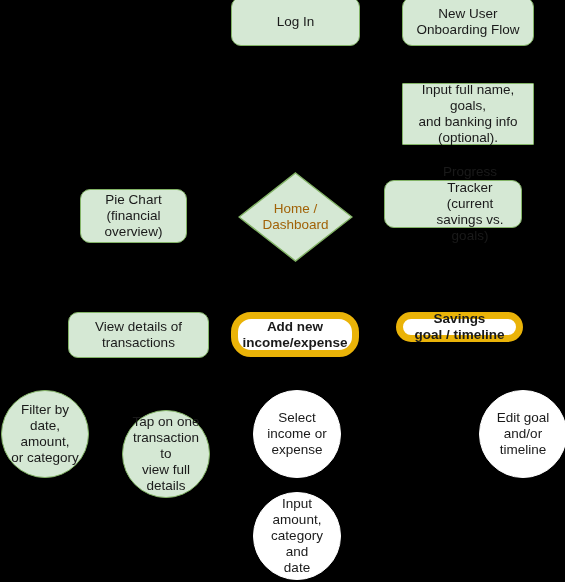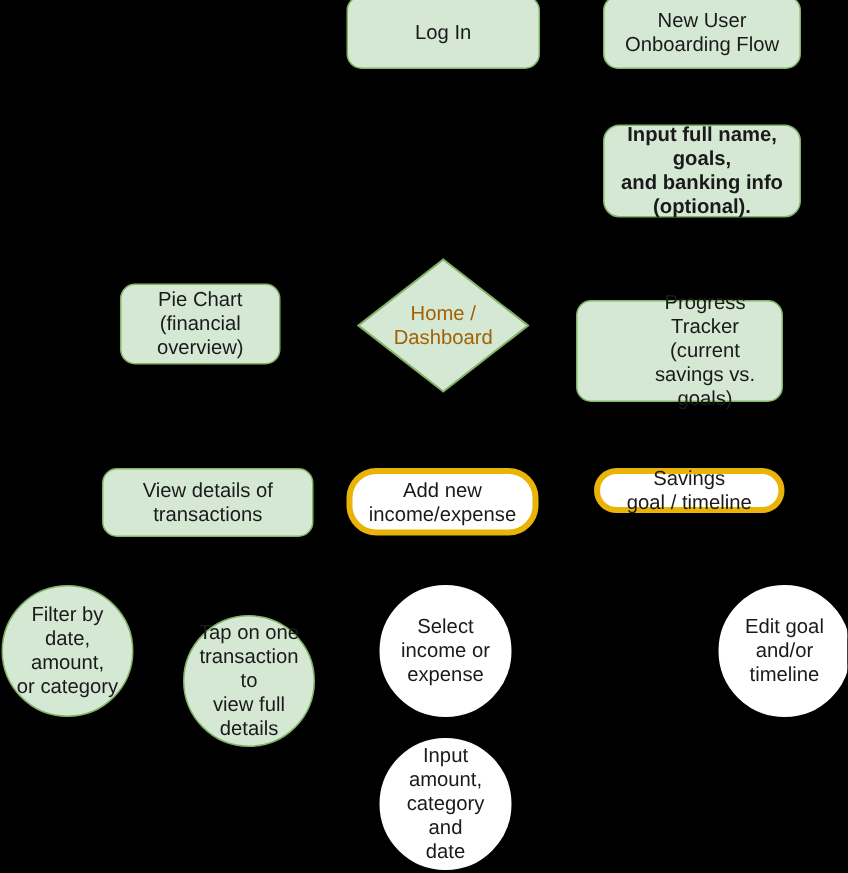--- a/index.html
+++ b/index.html
@@ -27,27 +27,27 @@
     box-sizing: border-box;
     white-space: pre-line;
     padding: 2px 6px;
   }
   .box-green {
     background: #d5e8d4;
     border: 1.4px solid #82b366;
     border-radius: 10px;
   }
   .box-green.sharp {
-    border-radius: 11px;
-    font-weight: bold;
+    border-radius: 1px;
   }
   .box-white {
     background: #ffffff;
-    border: 4px solid #eab308;
+    border: 7px solid #eab308;
     border-radius: 20px;
+    font-weight: bold;
   }
   .circle-green {
     background: #d5e8d4;
     border: 1.4px solid #82b366;
     border-radius: 50%;
   }
   .circle-white {
     background: #ffffff;
     border: 1px solid #ffffff;
     border-radius: 50%;
@@ -88,21 +88,21 @@
 (optional).</span></div>
     <div class="node box-green" style="left: 80px; top: 189px; width: 107px; height: 54px;"><span>Pie Chart
 (financial overview)</span></div>
     <div class="diamond-wrap" style="left: 238px; top: 172px; width: 115px; height: 90px;">
       <svg width="115" height="90">
         <polygon points="57.5,1 114,45 57.5,89 1,45" fill="#d5e8d4" stroke="#82b366" stroke-width="1.4"></polygon>
       </svg>
       <div class="diamond-label">Home /
 Dashboard</div>
     </div>
-    <div class="node box-green" style="left: 384px; top: 200px; width: 138px; height: 68px; padding-left: 40px;"><span>Progress Tracker
+    <div class="node box-green" style="left: 384px; top: 180px; width: 138px; height: 48px; padding-left: 40px;"><span>Progress Tracker
 (current savings vs.
 goals)</span></div>
     <div class="node box-green" style="left: 68px; top: 312px; width: 141px; height: 46px;"><span>View details of
 transactions</span></div>
     <div class="node box-white" style="left: 231px; top: 312px; width: 128px; height: 45px;"><span>Add new
 income/expense</span></div>
     <div class="node box-white" style="left: 396px; top: 312px; width: 127px; height: 30px;"><span>Savings
 goal / timeline</span></div>
     <div class="node circle-green" style="left: 1px; top: 390px; width: 88px; height: 88px;"><span>Filter by
 date, amount,

